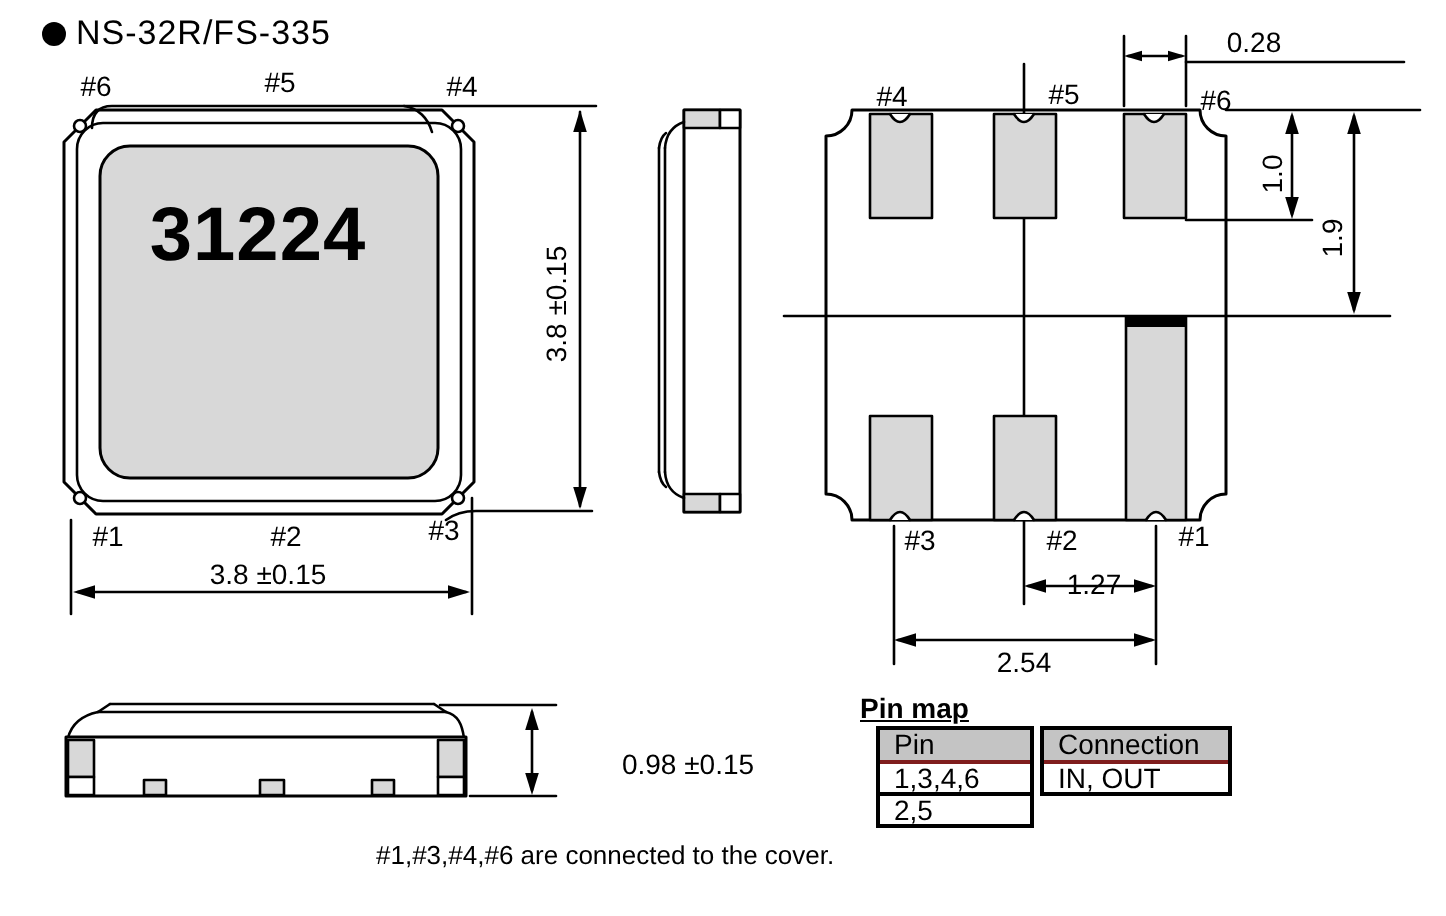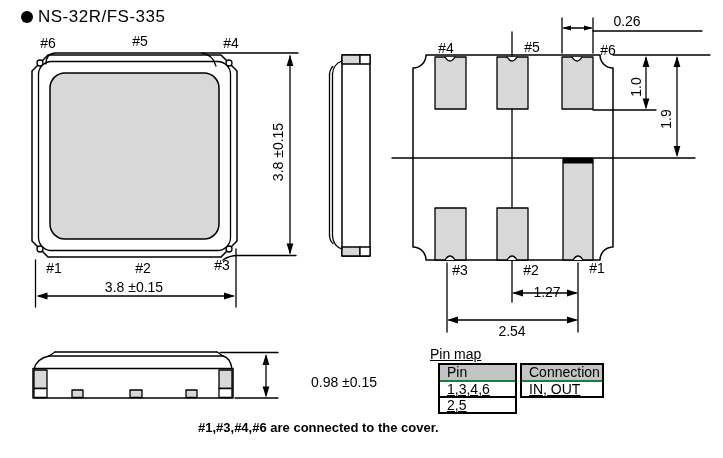--- a/index.html
+++ b/index.html
@@ -5,25 +5,25 @@
   html,body{margin:0;padding:0;background:#fff;}
   .stage{position:relative;width:723px;height:458px;background:#ffffff;overflow:hidden;
          font-family:"Liberation Sans","DejaVu Sans",sans-serif;color:#000;}
   .art{position:absolute;left:0;top:0;width:723px;height:458px;}
   .lbl{position:absolute;white-space:nowrap;font-size:14px;color:#000;line-height:1;}
   .ctr{transform:translate(-50%,-50%);}
   .rot{transform:translate(-50%,-50%) rotate(-90deg);}
   .title{font-size:17px;letter-spacing:.5px;}
   .bullet{position:absolute;left:21px;top:11px;width:12px;height:12px;border-radius:50%;background:#000;}
   .mark{font-size:38px;font-weight:bold;letter-spacing:.5px;}
-  .caption{text-decoration:underline;}
+  .caption{text-decoration:underline;font-weight:bold;}
   .note{font-size:13px;}
   .tbl{position:absolute;top:363px;box-sizing:border-box;border:2px solid #000;background:#fff;font-size:14px;}
-  .tbl .th{background:#c4c4c4;border-bottom:2px solid #15803d;height:15px;line-height:15px;padding-left:7px;}
-  .tbl .td{height:14px;line-height:14px;padding-left:7px;text-decoration:underline;}
+  .tbl .th{background:#c4c4c4;border-bottom:2px solid #7f1d1d;height:15px;line-height:15px;padding-left:7px;}
+  .tbl .td{height:14px;line-height:14px;padding-left:7px;}
   .tbl .td.mid{border-bottom:2px solid #000;}
 </style>
 </head>
 <body>
 
 <div class="stage">
 
   <svg class="art" viewBox="0 0 723 458">
     <g stroke="#000" stroke-width="1.3" fill="none" stroke-linecap="round" stroke-linejoin="round">
 
@@ -133,43 +133,44 @@
 
   <div class="bullet"></div>
   <div class="lbl title" style="left:38px;top:8px;">NS-32R/FS-335</div>
 
   <div class="lbl ctr" style="left:48px;top:43px;">#6</div>
   <div class="lbl ctr" style="left:140px;top:41px;">#5</div>
   <div class="lbl ctr" style="left:231px;top:43px;">#4</div>
   <div class="lbl ctr" style="left:54px;top:268px;">#1</div>
   <div class="lbl ctr" style="left:143px;top:268px;">#2</div>
   <div class="lbl ctr" style="left:222px;top:265px;">#3</div>
+  <div class="lbl ctr mark" style="left:129px;top:118px;">31224</div>
   <div class="lbl rot" style="left:278px;top:152px;">3.8 ±0.15</div>
   <div class="lbl ctr" style="left:134px;top:287px;">3.8 ±0.15</div>
 
   <div class="lbl ctr" style="left:446px;top:48px;">#4</div>
   <div class="lbl ctr" style="left:532px;top:47px;">#5</div>
   <div class="lbl ctr" style="left:608px;top:50px;">#6</div>
   <div class="lbl ctr" style="left:460px;top:270px;">#3</div>
   <div class="lbl ctr" style="left:531px;top:270px;">#2</div>
   <div class="lbl ctr" style="left:597px;top:268px;">#1</div>
-  <div class="lbl ctr" style="left:627px;top:21px;">0.26</div>
+  <div class="lbl ctr" style="left:627px;top:21px;">0.28</div>
   <div class="lbl rot" style="left:636px;top:87px;">1.0</div>
   <div class="lbl rot" style="left:666px;top:119px;">1.9</div>
   <div class="lbl ctr" style="left:547px;top:292px;">1.27</div>
   <div class="lbl ctr" style="left:512px;top:311px;margin-top:20px;">2.54</div>
 
   <div class="lbl ctr" style="left:313px;top:382px;margin-left:31px;">0.98 ±0.15</div>
 
   <div class="lbl caption" style="left:430px;top:347px;">Pin map</div>
   <div class="tbl" style="left:438px;width:79px;">
     <div class="th">Pin</div>
     <div class="td mid">1,3,4,6</div>
     <div class="td">2,5</div>
   </div>
-  <div class="tbl" style="left:520px;width:84px;">
+  <div class="tbl" style="left:520px;width:96px;">
     <div class="th">Connection</div>
     <div class="td">IN, OUT</div>
   </div>
 
-  <div class="lbl note" style="left:198px;top:421px;font-weight:bold;">#1,#3,#4,#6 are connected to the cover.</div>
+  <div class="lbl note" style="left:188px;top:421px;">#1,#3,#4,#6 are connected to the cover.</div>
 
 </div>
 
 </body></html>

